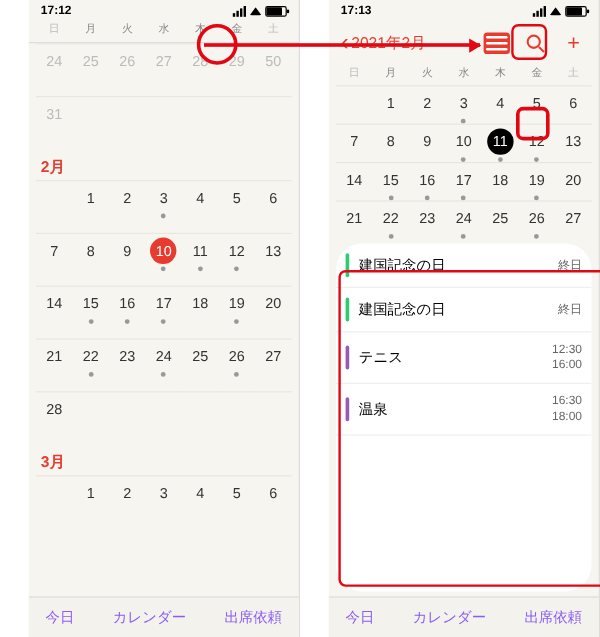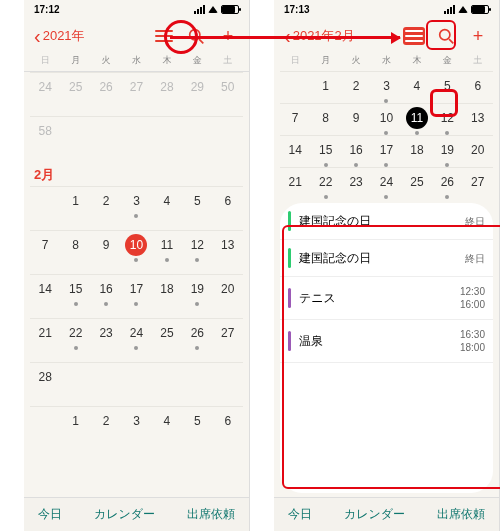--- a/index.html
+++ b/index.html
@@ -34,21 +34,21 @@
   .monthlabel { color:#e63b2e; font-size:13px; font-weight:700; padding:6px 4px 2px; }
   .wrow { display:grid; grid-template-columns:repeat(7,1fr); }
   .daycell { height:44px; display:flex; flex-direction:column; align-items:center; padding-top:3px; font-size:12px; color:#333; border-top:1px solid #e8e6e0; position:relative; }
   .daycell.empty { color:transparent; }
   .daycell.gray { color:#bbb; }
   .daycell.today .num { background:#e63b2e; color:#fff; border-radius:50%; width:22px; height:22px; display:flex; align-items:center; justify-content:center; }
   .daycell.sel .num { background:#000; color:#fff; border-radius:50%; width:22px; height:22px; display:flex; align-items:center; justify-content:center; }
   .dot { width:4px; height:4px; background:#999; border-radius:50%; margin-top:2px; }
   .small .daycell { height:32px; font-size:12px; }
   .small .dowrow { border-bottom:none; }
-  .toolbar { height:34px; display:flex; justify-content:space-between; align-items:center; padding:0 14px; font-size:12px; color:#0f766e; border-top:1px solid #ddd; background:#f4f2ed; }
+  .toolbar { height:34px; display:flex; justify-content:space-between; align-items:center; padding:0 14px; font-size:12px; color:#8b5cf6; border-top:1px solid #ddd; background:#f4f2ed; }
   .events { flex:1; background:#fff; margin:4px 6px; overflow:hidden;border-radius:22px; }
   .evrow { display:flex; align-items:center; padding:8px 8px; border-bottom:1px solid #eee; font-size:12px; }
   .evbar { width:3px; height:20px; border-radius:2px; margin-right:8px; }
   .evtitle { flex:1; }
   .evtime { text-align:right; font-size:10px; color:#666; line-height:1.3; }
   .num{line-height:22px;}
 </style>
 </head>
 <body>
 
@@ -61,25 +61,231 @@
           <span></span>
           <span></span>
           <span></span>
         </span>
       <span class="wifi"></span>
       <span class="batt">
           <i></i>
         </span>
     </span>
   </div>
+  <div class="dowrow">
+    <span class="sun">日</span>
+    <span>月</span>
+    <span>火</span>
+    <span>水</span>
+    <span>木</span>
+    <span>金</span>
+    <span class="sat">土</span>
+  </div>
+  <div class="scroll">
+    <div class="wrow">
+      <div class="daycell gray">
+          <span class="num">24</span>
+        </div>
+      <div class="daycell gray">
+          <span class="num">25</span>
+        </div>
+      <div class="daycell gray">
+          <span class="num">26</span>
+        </div>
+      <div class="daycell gray">
+          <span class="num">27</span>
+        </div>
+      <div class="daycell gray">
+          <span class="num">28</span>
+        </div>
+      <div class="daycell gray">
+          <span class="num">29</span>
+        </div>
+      <div class="daycell gray">
+          <span class="num">50</span>
+        </div>
+    </div>
+    <div class="wrow">
+      <div class="daycell gray">
+          <span class="num">31</span>
+        </div>
+      <div class="daycell empty"></div>
+        <div class="daycell empty"></div>
+        <div class="daycell empty"></div>
+        <div class="daycell empty"></div>
+        <div class="daycell empty"></div>
+        <div class="daycell empty"></div>
+    </div>
+    <div class="monthlabel">2月</div>
+    <div id="left-feb">
+        <div class="wrow">
+          <div class="daycell empty"></div>
+          <div class="daycell">
+            <span class="num">1</span>
+          </div>
+          <div class="daycell">
+            <span class="num">2</span>
+          </div>
+          <div class="daycell">
+            <span class="num">3</span>
+            <span class="dot"></span>
+          </div>
+          <div class="daycell">
+            <span class="num">4</span>
+          </div>
+          <div class="daycell">
+            <span class="num">5</span>
+          </div>
+          <div class="daycell">
+            <span class="num">6</span>
+          </div>
+        </div>
+        <div class="wrow">
+          <div class="daycell">
+            <span class="num">7</span>
+          </div>
+          <div class="daycell">
+            <span class="num">8</span>
+          </div>
+          <div class="daycell">
+            <span class="num">9</span>
+          </div>
+          <div class="daycell today">
+            <span class="num">10</span>
+            <span class="dot"></span>
+          </div>
+          <div class="daycell">
+            <span class="num">11</span>
+            <span class="dot"></span>
+          </div>
+          <div class="daycell">
+            <span class="num">12</span>
+            <span class="dot"></span>
+          </div>
+          <div class="daycell">
+            <span class="num">13</span>
+          </div>
+        </div>
+        <div class="wrow">
+          <div class="daycell">
+            <span class="num">14</span>
+          </div>
+          <div class="daycell">
+            <span class="num">15</span>
+            <span class="dot"></span>
+          </div>
+          <div class="daycell">
+            <span class="num">16</span>
+            <span class="dot"></span>
+          </div>
+          <div class="daycell">
+            <span class="num">17</span>
+            <span class="dot"></span>
+          </div>
+          <div class="daycell">
+            <span class="num">18</span>
+          </div>
+          <div class="daycell">
+            <span class="num">19</span>
+            <span class="dot"></span>
+          </div>
+          <div class="daycell">
+            <span class="num">20</span>
+          </div>
+        </div>
+        <div class="wrow">
+          <div class="daycell">
+            <span class="num">21</span>
+          </div>
+          <div class="daycell">
+            <span class="num">22</span>
+            <span class="dot"></span>
+          </div>
+          <div class="daycell">
+            <span class="num">23</span>
+          </div>
+          <div class="daycell">
+            <span class="num">24</span>
+            <span class="dot"></span>
+          </div>
+          <div class="daycell">
+            <span class="num">25</span>
+          </div>
+          <div class="daycell">
+            <span class="num">26</span>
+            <span class="dot"></span>
+          </div>
+          <div class="daycell">
+            <span class="num">27</span>
+          </div>
+        </div>
+        <div class="wrow">
+          <div class="daycell">
+            <span class="num">28</span>
+          </div>
+          <div class="daycell empty"></div>
+          <div class="daycell empty"></div>
+          <div class="daycell empty"></div>
+          <div class="daycell empty"></div>
+          <div class="daycell empty"></div>
+          <div class="daycell empty"></div>
+        </div>
+      </div>
+    <div class="monthlabel">3月</div>
+    <div class="wrow">
+      <div class="daycell empty"></div>
+      <div class="daycell">
+          <span class="num">1</span>
+        </div>
+      <div class="daycell">
+          <span class="num">2</span>
+        </div>
+      <div class="daycell">
+          <span class="num">3</span>
+        </div>
+      <div class="daycell">
+          <span class="num">4</span>
+        </div>
+      <div class="daycell">
+          <span class="num">5</span>
+        </div>
+      <div class="daycell">
+          <span class="num">6</span>
+        </div>
+    </div>
+  </div>
+  <div class="toolbar">
+    <span>今日</span>
+    <span>カレンダー</span>
+    <span>出席依頼</span>
+  </div>
+  <div class="circle-anno" style="left:140px;top:20px;width:34px;height:34px;"></div>
+</div>
+
+<div class="phone small">
+  <div class="statusbar">
+    <span>17:13</span>
+    <span class="r">
+      <span class="sig">
+          <span></span>
+          <span></span>
+          <span></span>
+          <span></span>
+        </span>
+      <span class="wifi"></span>
+      <span class="batt">
+          <i></i>
+        </span>
+    </span>
+  </div>
   <div class="nav">
-    <span class="back">2021年</span>
+    <span class="back">2021年2月</span>
     <span class="spacer"></span>
     <span class="iconbtn">
-        <span class="listicon">
+        <span class="listicon active">
           <span></span>
           <span></span>
           <span></span>
         </span>
       </span>
     <span class="iconbtn">
         <svg width="17" height="17" viewBox="0 0 20 20">
           <circle cx="8" cy="8" r="6" fill="none" stroke="#e63b2e" stroke-width="2"></circle>
           <line x1="13" y1="13" x2="18" y2="18" stroke="#e63b2e" stroke-width="2"></line>
         </svg>
@@ -88,243 +294,20 @@
   </div>
   <div class="dowrow">
     <span class="sun">日</span>
     <span>月</span>
     <span>火</span>
     <span>水</span>
     <span>木</span>
     <span>金</span>
     <span class="sat">土</span>
   </div>
-  <div class="scroll">
-    <div class="wrow">
-      <div class="daycell gray">
-          <span class="num">24</span>
-        </div>
-      <div class="daycell gray">
-          <span class="num">25</span>
-        </div>
-      <div class="daycell gray">
-          <span class="num">26</span>
-        </div>
-      <div class="daycell gray">
-          <span class="num">27</span>
-        </div>
-      <div class="daycell gray">
-          <span class="num">28</span>
-        </div>
-      <div class="daycell gray">
-          <span class="num">29</span>
-        </div>
-      <div class="daycell gray">
-          <span class="num">50</span>
-        </div>
-    </div>
-    <div class="wrow">
-      <div class="daycell gray">
-          <span class="num">58</span>
-        </div>
-      <div class="daycell empty"></div>
-        <div class="daycell empty"></div>
-        <div class="daycell empty"></div>
-        <div class="daycell empty"></div>
-        <div class="daycell empty"></div>
-        <div class="daycell empty"></div>
-    </div>
-    <div class="monthlabel">2月</div>
-    <div id="left-feb">
-        <div class="wrow">
-          <div class="daycell empty"></div>
-          <div class="daycell">
-            <span class="num">1</span>
-          </div>
-          <div class="daycell">
-            <span class="num">2</span>
-          </div>
-          <div class="daycell">
-            <span class="num">3</span>
-            <span class="dot"></span>
-          </div>
-          <div class="daycell">
-            <span class="num">4</span>
-          </div>
-          <div class="daycell">
-            <span class="num">5</span>
-          </div>
-          <div class="daycell">
-            <span class="num">6</span>
-          </div>
-        </div>
-        <div class="wrow">
-          <div class="daycell">
-            <span class="num">7</span>
-          </div>
-          <div class="daycell">
-            <span class="num">8</span>
-          </div>
-          <div class="daycell">
-            <span class="num">9</span>
-          </div>
-          <div class="daycell today">
-            <span class="num">10</span>
-            <span class="dot"></span>
-          </div>
-          <div class="daycell">
-            <span class="num">11</span>
-            <span class="dot"></span>
-          </div>
-          <div class="daycell">
-            <span class="num">12</span>
-            <span class="dot"></span>
-          </div>
-          <div class="daycell">
-            <span class="num">13</span>
-          </div>
-        </div>
-        <div class="wrow">
-          <div class="daycell">
-            <span class="num">14</span>
-          </div>
-          <div class="daycell">
-            <span class="num">15</span>
-            <span class="dot"></span>
-          </div>
-          <div class="daycell">
-            <span class="num">16</span>
-            <span class="dot"></span>
-          </div>
-          <div class="daycell">
-            <span class="num">17</span>
-            <span class="dot"></span>
-          </div>
-          <div class="daycell">
-            <span class="num">18</span>
-          </div>
-          <div class="daycell">
-            <span class="num">19</span>
-            <span class="dot"></span>
-          </div>
-          <div class="daycell">
-            <span class="num">20</span>
-          </div>
-        </div>
-        <div class="wrow">
-          <div class="daycell">
-            <span class="num">21</span>
-          </div>
-          <div class="daycell">
-            <span class="num">22</span>
-            <span class="dot"></span>
-          </div>
-          <div class="daycell">
-            <span class="num">23</span>
-          </div>
-          <div class="daycell">
-            <span class="num">24</span>
-            <span class="dot"></span>
-          </div>
-          <div class="daycell">
-            <span class="num">25</span>
-          </div>
-          <div class="daycell">
-            <span class="num">26</span>
-            <span class="dot"></span>
-          </div>
-          <div class="daycell">
-            <span class="num">27</span>
-          </div>
-        </div>
-        <div class="wrow">
-          <div class="daycell">
-            <span class="num">28</span>
-          </div>
-          <div class="daycell empty"></div>
-          <div class="daycell empty"></div>
-          <div class="daycell empty"></div>
-          <div class="daycell empty"></div>
-          <div class="daycell empty"></div>
-          <div class="daycell empty"></div>
-        </div>
-      </div>
-    <div class="wrow">
-      <div class="daycell empty"></div>
-      <div class="daycell">
-          <span class="num">1</span>
-        </div>
-      <div class="daycell">
-          <span class="num">2</span>
-        </div>
-      <div class="daycell">
-          <span class="num">3</span>
-        </div>
-      <div class="daycell">
-          <span class="num">4</span>
-        </div>
-      <div class="daycell">
-          <span class="num">5</span>
-        </div>
-      <div class="daycell">
-          <span class="num">6</span>
-        </div>
-    </div>
-  </div>
-  <div class="toolbar">
-    <span>今日</span>
-    <span>カレンダー</span>
-    <span>出席依頼</span>
-  </div>
-  <div class="circle-anno" style="left:140px;top:20px;width:34px;height:34px;"></div>
-</div>
-
-<div class="phone small">
-  <div class="statusbar">
-    <span>17:13</span>
-    <span class="r">
-      <span class="sig">
-          <span></span>
-          <span></span>
-          <span></span>
-          <span></span>
-        </span>
-      <span class="wifi"></span>
-      <span class="batt">
-          <i></i>
-        </span>
-    </span>
-  </div>
-  <div class="nav">
-    <span class="back">2021年2月</span>
-    <span class="spacer"></span>
-    <span class="iconbtn">
-        <span class="listicon active">
-          <span></span>
-          <span></span>
-          <span></span>
-        </span>
-      </span>
-    <span class="iconbtn">
-        <svg width="17" height="17" viewBox="0 0 20 20">
-          <circle cx="8" cy="8" r="6" fill="none" stroke="#e63b2e" stroke-width="2"></circle>
-          <line x1="13" y1="13" x2="18" y2="18" stroke="#e63b2e" stroke-width="2"></line>
-        </svg>
-      </span>
-    <span class="iconbtn">+</span>
-  </div>
-  <div class="dowrow">
-    <span class="sun">日</span>
-    <span>月</span>
-    <span>火</span>
-    <span>水</span>
-    <span>木</span>
-    <span>金</span>
-    <span class="sat">土</span>
-  </div>
   <div id="right-feb" style="padding:0 6px;">
       <div class="wrow">
         <div class="daycell empty"></div>
         <div class="daycell">
           <span class="num">1</span>
         </div>
         <div class="daycell">
           <span class="num">2</span>
         </div>
         <div class="daycell">

